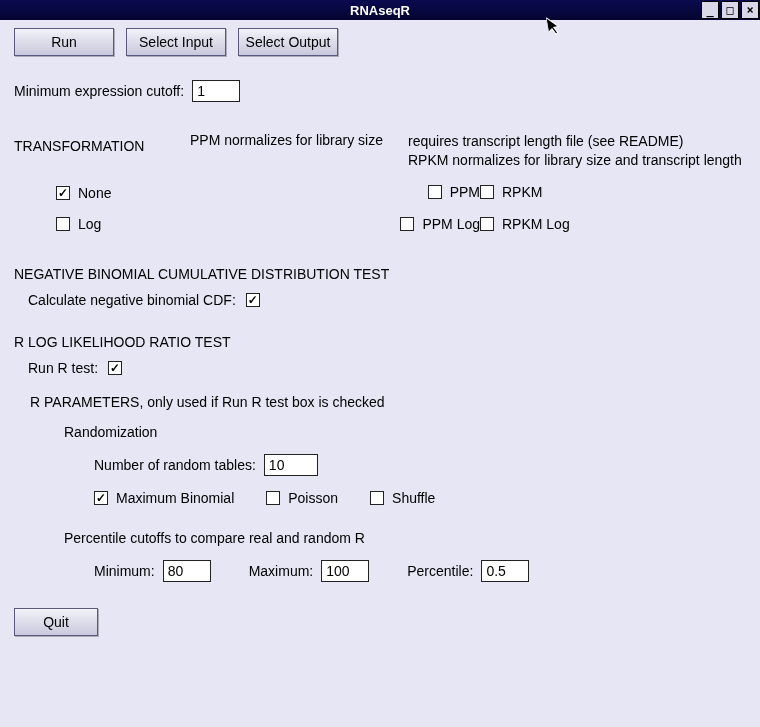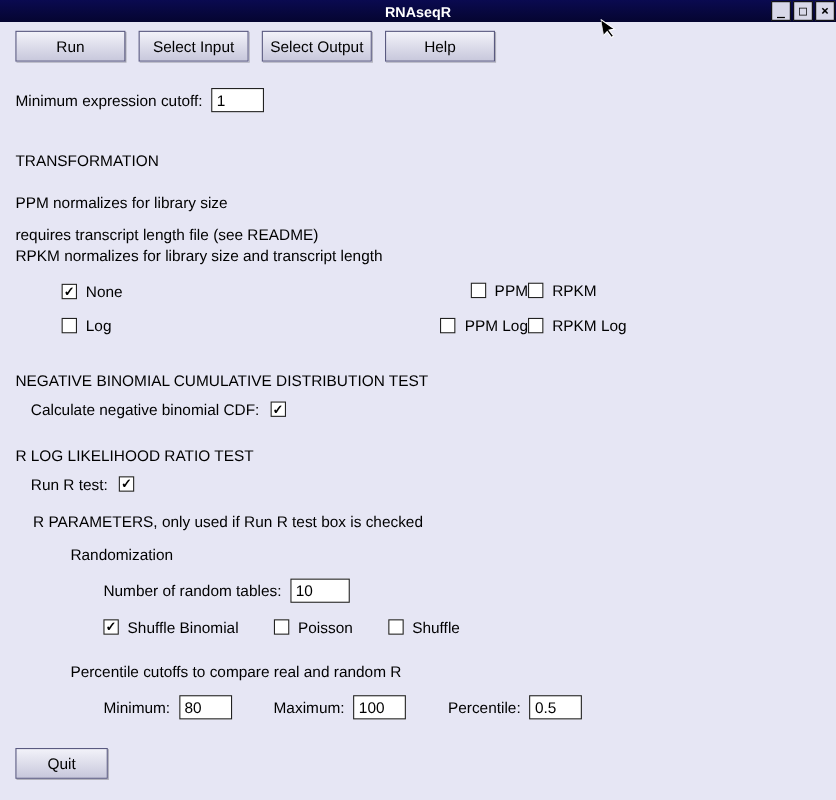--- a/index.html
+++ b/index.html
@@ -81,21 +81,20 @@
   }
   .inp-sm { width: 48px; }
   .inp-md { width: 54px; }
   .section-heading {
     margin-top: 18px;
     margin-bottom: 10px;
   }
   .transform-headers {
     display: flex;
     margin-bottom: 14px;
-    flex-direction: column;
   }
   .th1 { width: 176px; }
   .th2 { width: 218px; font-size: 14px; }
   .th3 { flex: 1; font-size: 14px; line-height: 1.35; }
   .check-row {
     display: flex;
     margin-bottom: 14px;
     padding-left: 42px;
   }
   .check-row .col1 { width: 204px; }
@@ -160,21 +159,20 @@
     <path d="M0 0 L0 15 L4 12 L7 18 L9 17 L6 11 L11 11 Z" fill="#000" stroke="#fff" stroke-width="1"></path>
   </svg>
 </div>
 
 <div class="content">
 
   <div class="toolbar">
     <div class="btn">Run</div>
     <div class="btn">Select Input</div>
     <div class="btn">Select Output</div>
-    <div class="btn">Help</div>
   </div>
 
   <div class="row">
     <span class="label">Minimum expression cutoff:</span>
     <input type="text" class="inp-sm" value="1" style="">
   </div>
 
   <div class="transform-headers">
     <div class="th1 section-heading">TRANSFORMATION</div>
     <div class="th2" style="padding-top:12px">PPM normalizes for library size</div>
@@ -242,21 +240,21 @@
   <div class="sub2">Randomization</div>
 
   <div class="sub3">
     <span>Number of random tables:</span>
     <input type="text" class="inp-md" value="10" style="">
   </div>
 
   <div class="sub3-row">
     <span class="cb-wrap">
       <span class="cb checked"></span>
-      <span>Shuffle Binomial</span>
+      <span>Maximum Binomial</span>
     </span>
     <span class="cb-wrap" style="margin-left:14px">
       <span class="cb"></span>
       <span>Poisson</span>
     </span>
     <span class="cb-wrap" style="margin-left:14px">
       <span class="cb"></span>
       <span>Shuffle</span>
     </span>
   </div>

